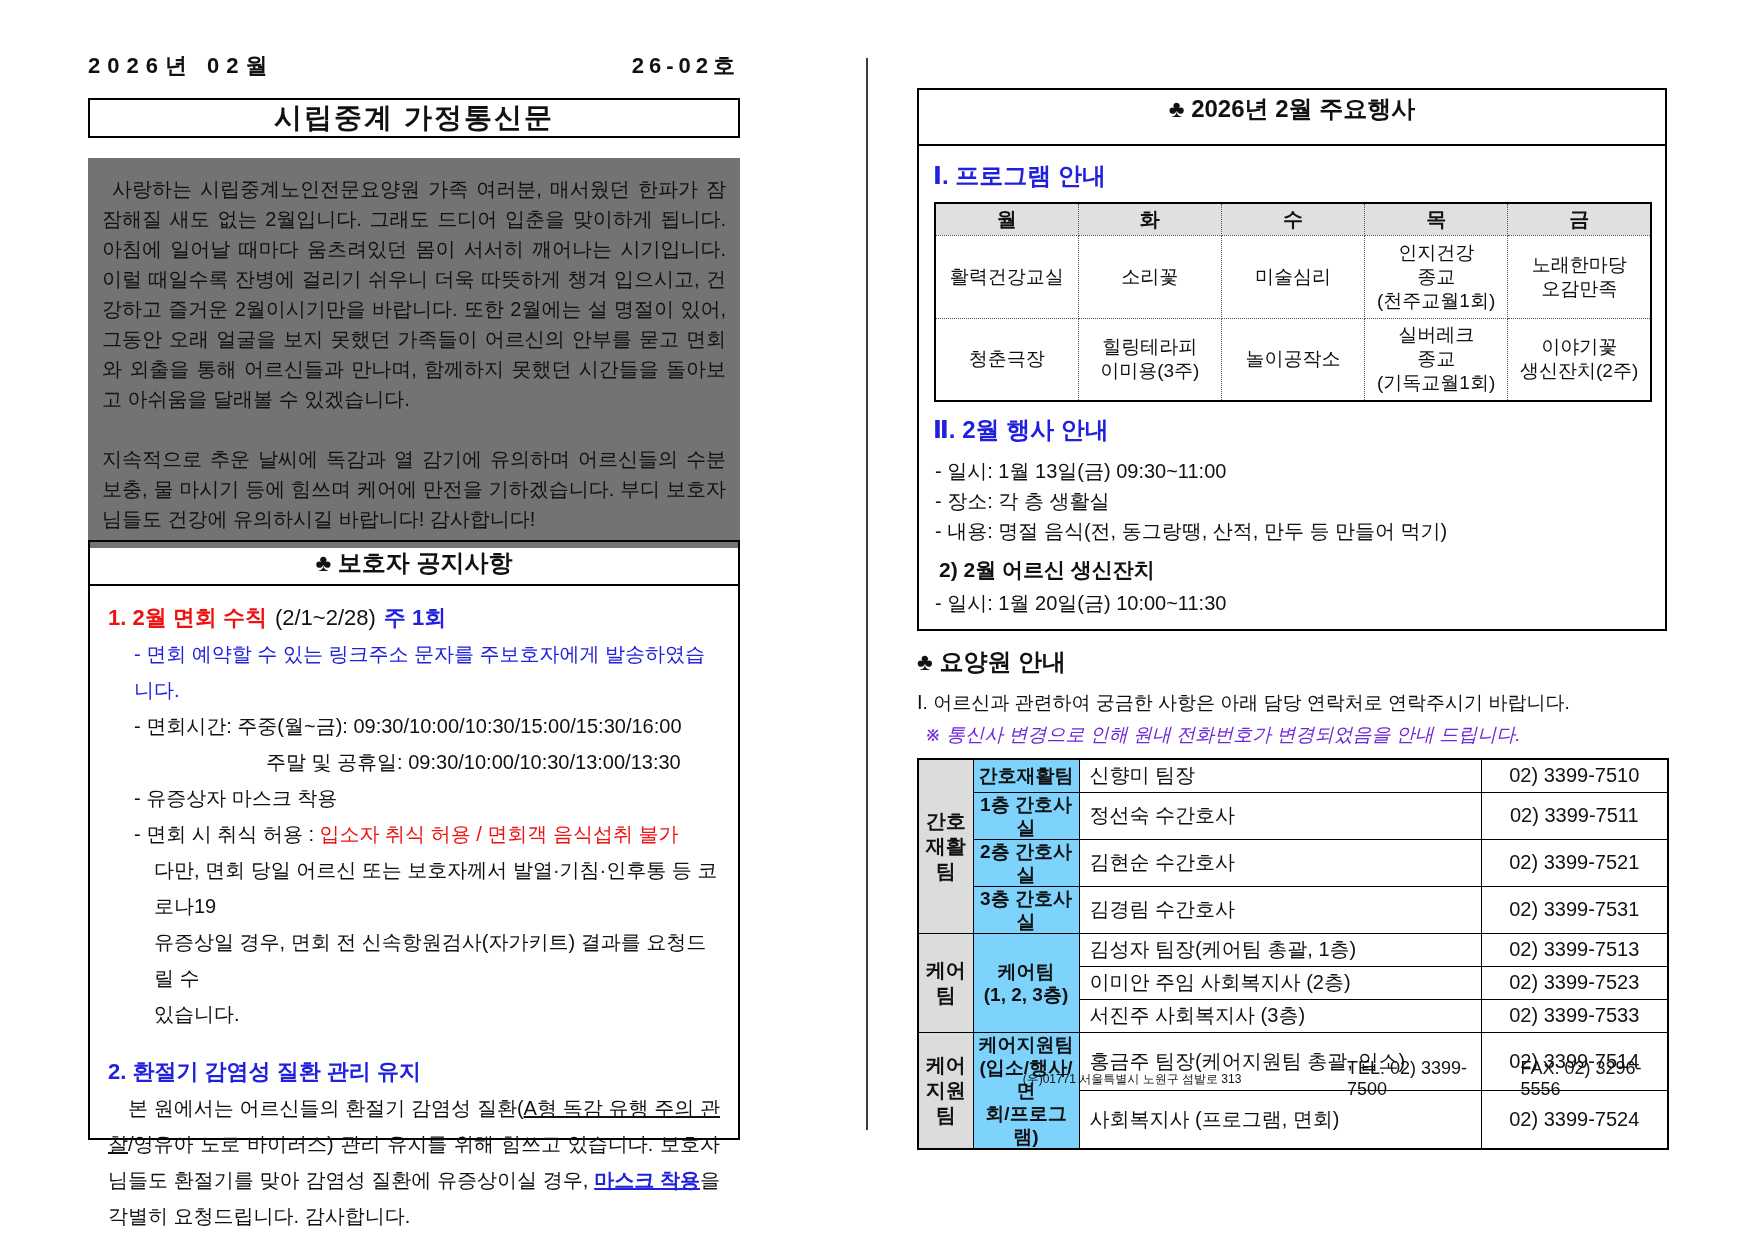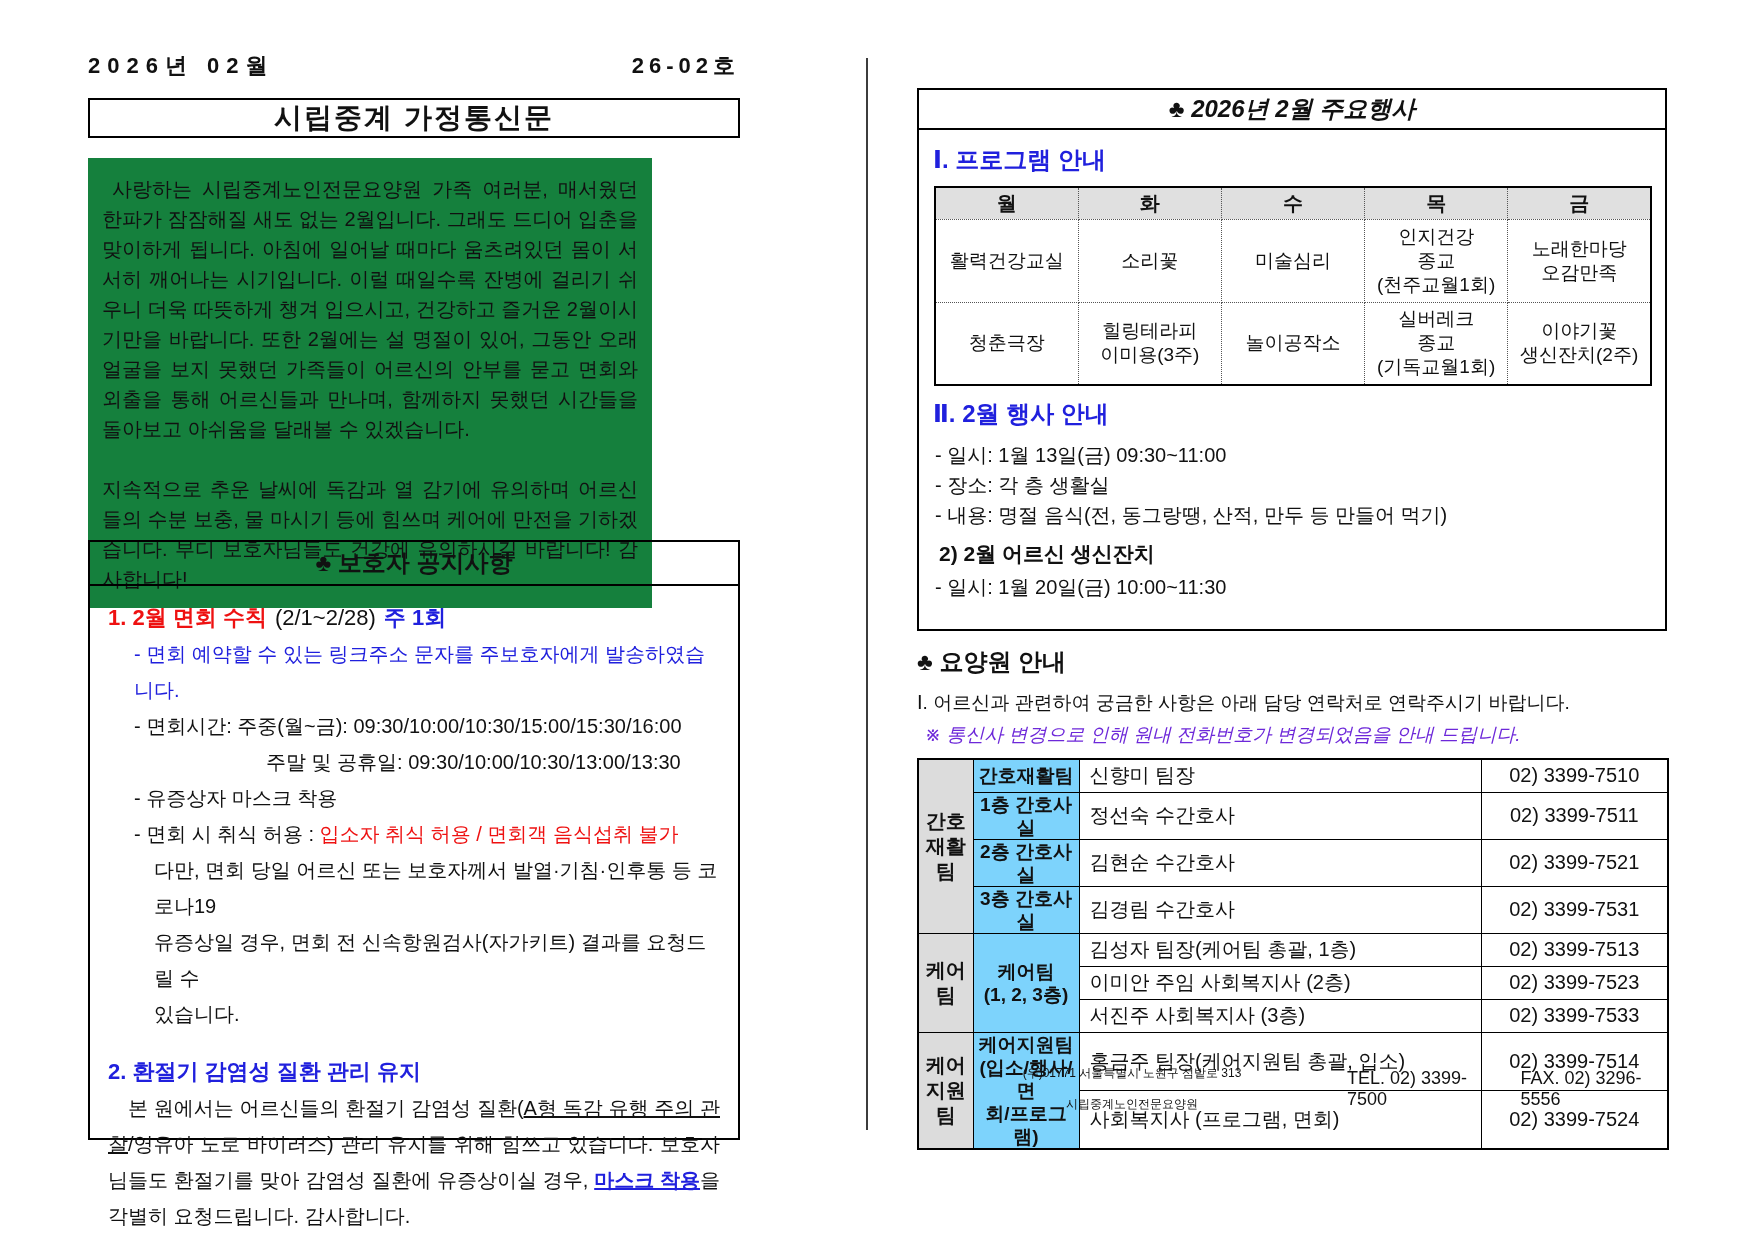--- a/index.html
+++ b/index.html
@@ -6,21 +6,21 @@
   body { background:#ffffff; font-family:"Liberation Sans","DejaVu Sans",sans-serif; color:#111; }
   .page { position:relative; width:1754px; height:1240px; background:#ffffff; overflow:hidden; }
 
   
   .l-header { position:absolute; left:88px; top:51px; width:652px; display:flex; justify-content:space-between; align-items:flex-end; font-size:22px; font-weight:bold; }
   .l-header .date { letter-spacing:7px; }
   .l-header .issue { letter-spacing:5px; }
 
   .l-title { position:absolute; left:88px; top:98px; width:652px; height:40px; border:2px solid #000; text-align:center; font-size:28px; font-weight:bold; line-height:36px; letter-spacing:2px; }
 
-  .l-greeting { position:absolute; left:88px; top:158px; width:564px; min-height:356px; background:#15803d; padding:16px 14px 14px 14px; font-size:20px; line-height:30px; text-align:justify; }
+  .l-greeting { position:absolute; left:88px; top:158px; width:652px; min-height:356px; background:#737373; padding:16px 14px 14px 14px; font-size:20px; line-height:30px; text-align:justify; }
   .l-greeting .p1 { text-indent:10px; }
   .l-greeting .p2 { margin-top:30px; }
 
   .l-notice { position:absolute; left:88px; top:540px; width:652px; height:600px; border:2px solid #000; }
   .l-notice-title { height:44px; border-bottom:2px solid #000; text-align:center; font-size:24px; font-weight:bold; line-height:42px; }
   .l-notice-body { padding:14px 18px 0 18px; font-size:20px; line-height:36px; }
   .n-h { font-size:22px; font-weight:bold; }
   .n-h .seg { margin-right:8px; }
   .ind1 { padding-left:26px; }
   .ind2 { padding-left:158px; }
@@ -30,21 +30,21 @@
   .bold { font-weight:bold; }
   .u { text-decoration:underline; }
   .n-item2 { margin-top:22px; }
   .n-para { text-align:justify; text-indent:20px; line-height:36px; }
 
   
   .divider { position:absolute; left:866px; top:58px; height:1072px; width:0; border-left:2px solid #3c3c3c; }
 
   
   .r-events { position:absolute; left:917px; top:88px; width:750px; height:543px; border:2px solid #000; overflow:hidden; }
-  .r-events-title { height:40px; border-bottom:2px solid #000; text-align:center; font-size:24px; font-weight:bold; line-height:38px;font-style:italic; }
+  .r-events-title { height:56px; border-bottom:2px solid #000; text-align:center; font-size:24px; font-weight:bold; line-height:38px; }
   .r-events-inner { padding:8px 14px 0 14px; }
   .sec-h { font-size:24px; font-weight:bold; color:#2020dd; margin:6px 0 10px 0; }
   .pt { width:718px; border-collapse:collapse; border:2px solid #000; margin:0 0 12px 1px; table-layout:fixed; }
   .pt th { background:#e0e0e0; border:1px dotted #555; border-top:2px solid #000; font-size:20px; font-weight:bold; height:32px; }
   .pt td { border:1px dotted #555; font-size:19px; line-height:24px; height:83px; text-align:center; white-space:pre-line; }
   .pt th:first-child, .pt td:first-child { border-left:2px solid #000; }
   .pt th:last-child, .pt td:last-child { border-right:2px solid #000; }
   .pt tr:last-child td { border-bottom:2px solid #000; }
   .ev-t { font-size:21px; font-weight:bold; margin:10px 0 4px 6px; }
   .ev-l { font-size:20px; line-height:30px; margin-left:2px; }
@@ -225,21 +225,20 @@
         <td class="nm">사회복지사 (프로그램, 면회)</td>
         <td class="ph">02) 3399-7524</td>
       </tr>
     </tbody>
       </table>
   </div>
 
   <div class="r-footer">
     <div class="addr">
       <div>(우)01771 서울특별시 노원구 섬밭로 313</div>
-      <div>시립중계노인전문요양원</div>
     </div>
     <div class="telfax">
       <span>TEL. 02) 3399-7500</span>
       <span>FAX. 02) 3296-5556</span>
     </div>
   </div>
 
 </div>
 
 </body></html>

